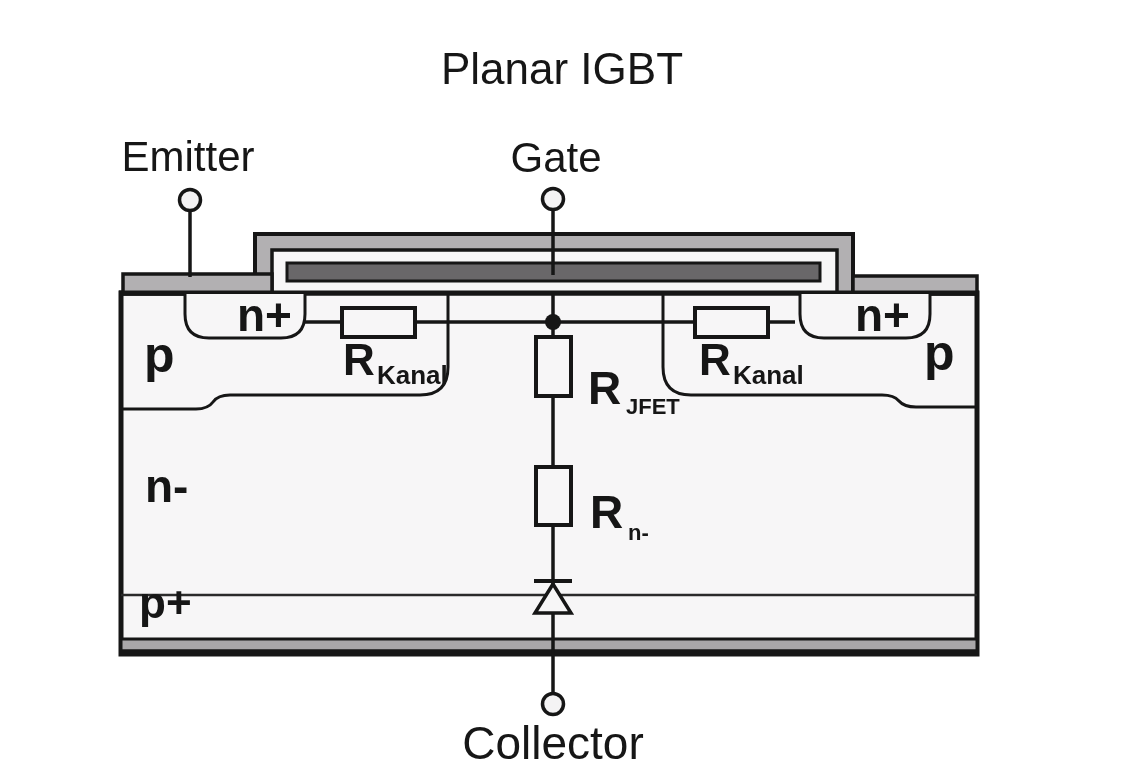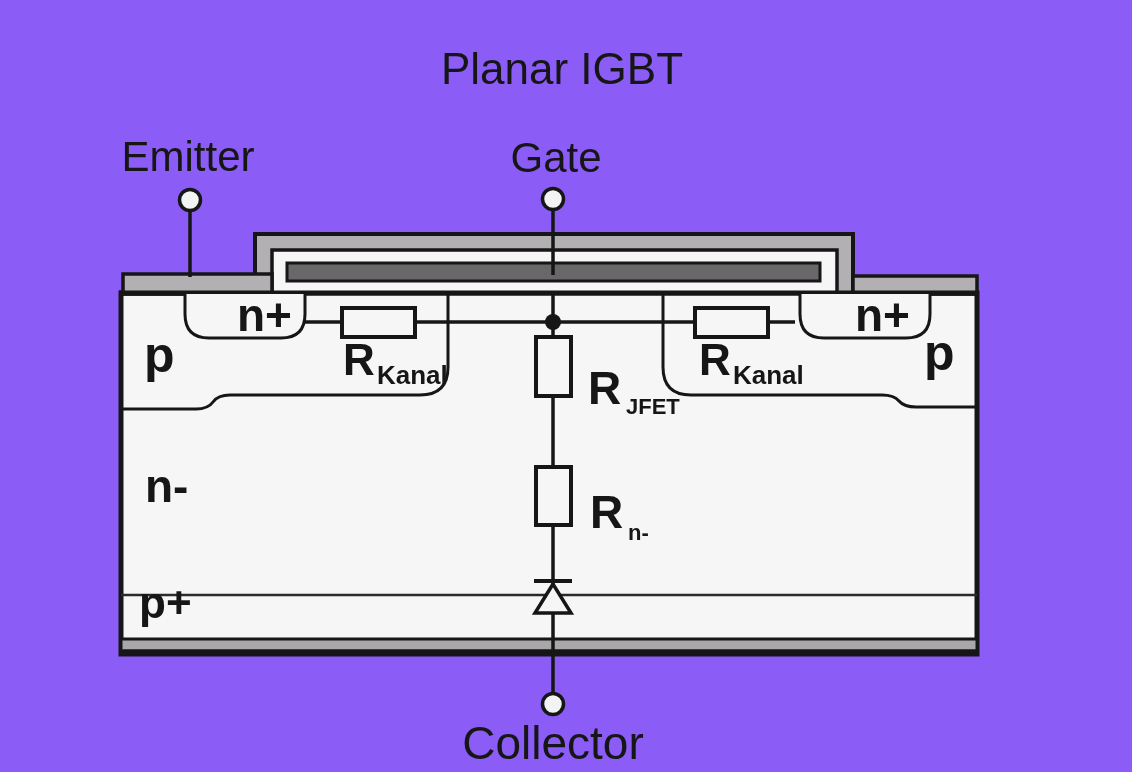--- a/index.html
+++ b/index.html
@@ -1,19 +1,19 @@
 <!DOCTYPE html>
 <html><head>
 <meta charset="utf-8">
 <style>
   html,body{margin:0;padding:0;background:#e9e8e9;}
   .stage{
     position:relative;
     width:1132px;height:772px;
-    background:#8b5cf6;
+    background:#ffffff;
     font-family:"Liberation Sans", sans-serif;
     overflow:hidden;
   }
   svg{display:block;}
   text{fill:#161616;}
   .lbl{font-family:"Liberation Sans", sans-serif;}
 </style>
 </head>
 <body>
 

